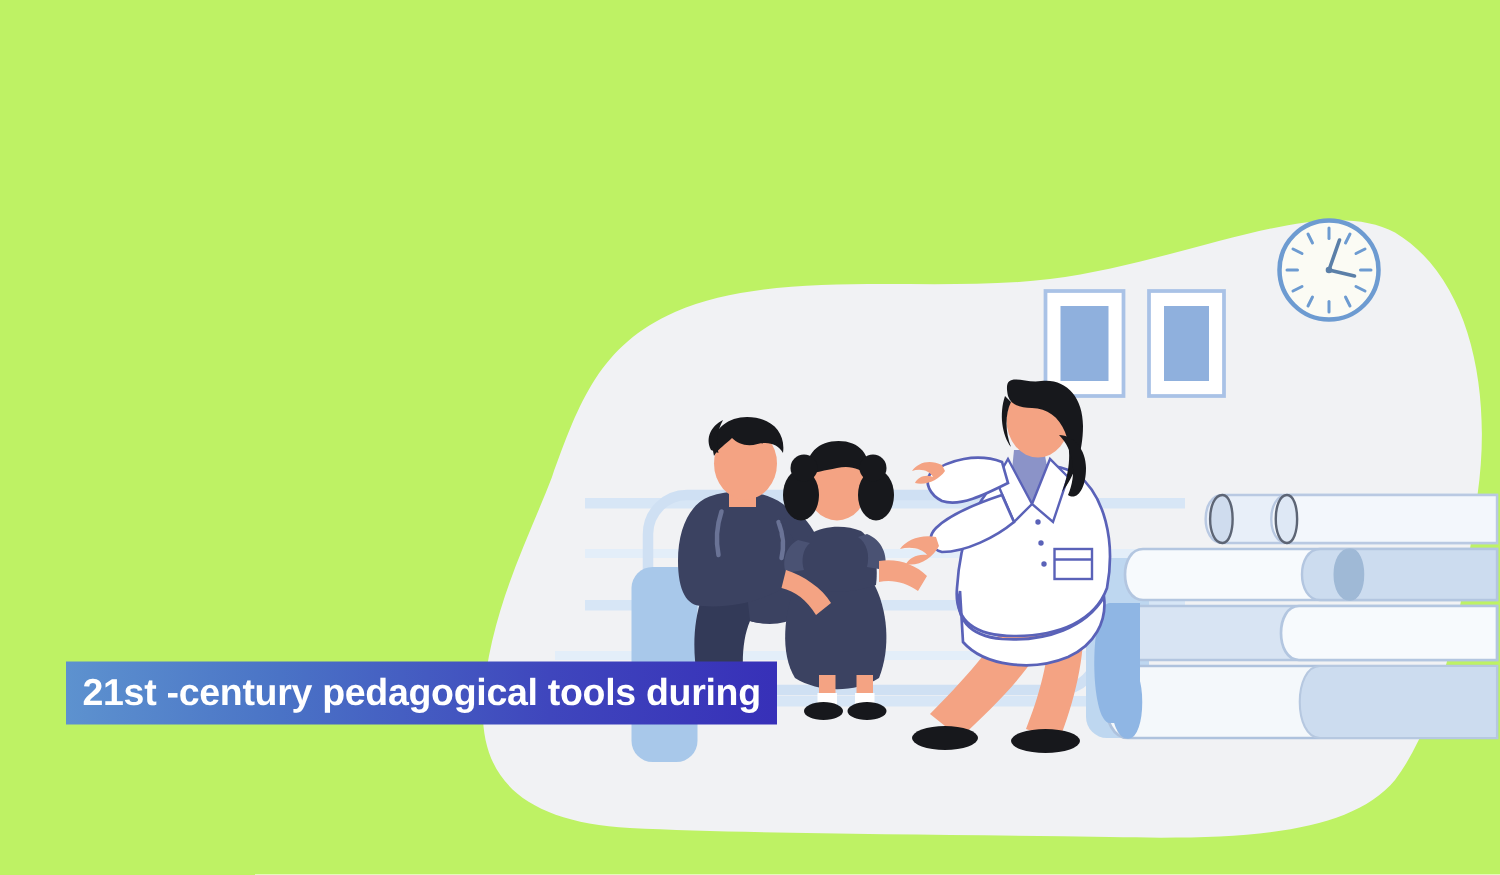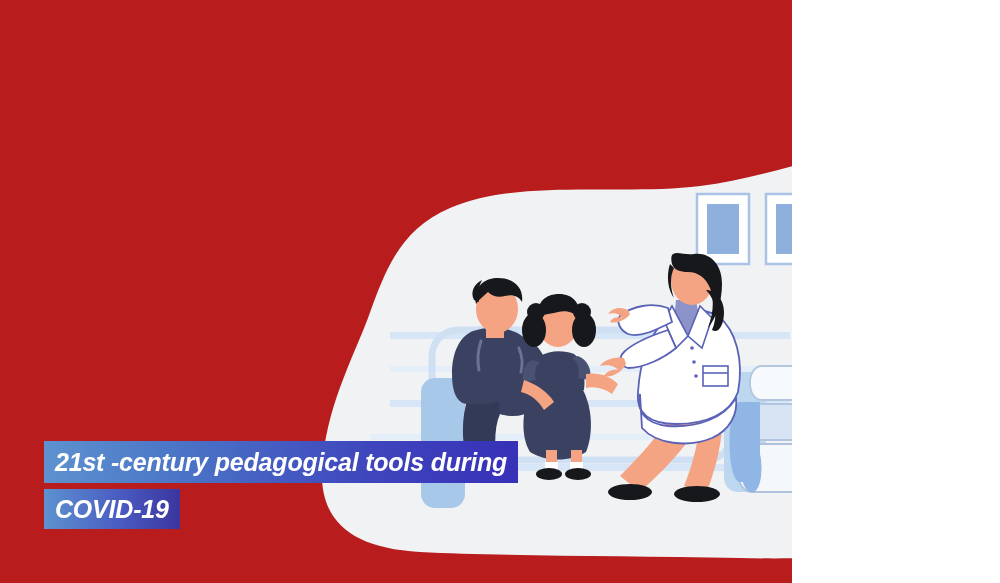--- a/index.html
+++ b/index.html
@@ -5,25 +5,24 @@
   html, body {
     margin: 0;
     padding: 0;
     background: #ffffff;
   }
   body {
     font-family: "Liberation Sans", sans-serif;
   }
   #stage {
     position: relative;
-    width: 792px;
+    width: 1000px;
     height: 583px;
-    background: #b91c1c;
+    background: #bef264;
     overflow: hidden;
-    font-style: italic;
   }
   #illustration {
     position: absolute;
     left: 0;
     top: 0;
     width: 1000px;
     height: 583px;
   }
   #title-block {
     position: absolute;
@@ -262,16 +261,15 @@
                C 670 288, 670 276, 674 268 Z" fill="#17181c"></path>
       <path d="M 706 290 C 716 300, 718 316, 712 330
                C 718 334, 724 326, 724 312
                C 724 300, 716 290, 706 290 Z" fill="#17181c"></path>
     </g>
 
   </svg>
 
   <div id="title-block">
     <div class="title-band band-1">21st -century pedagogical tools during</div>
-    <div class="title-band band-2">COVID-19</div>
   </div>
 
 </div>
 
 </body></html>

